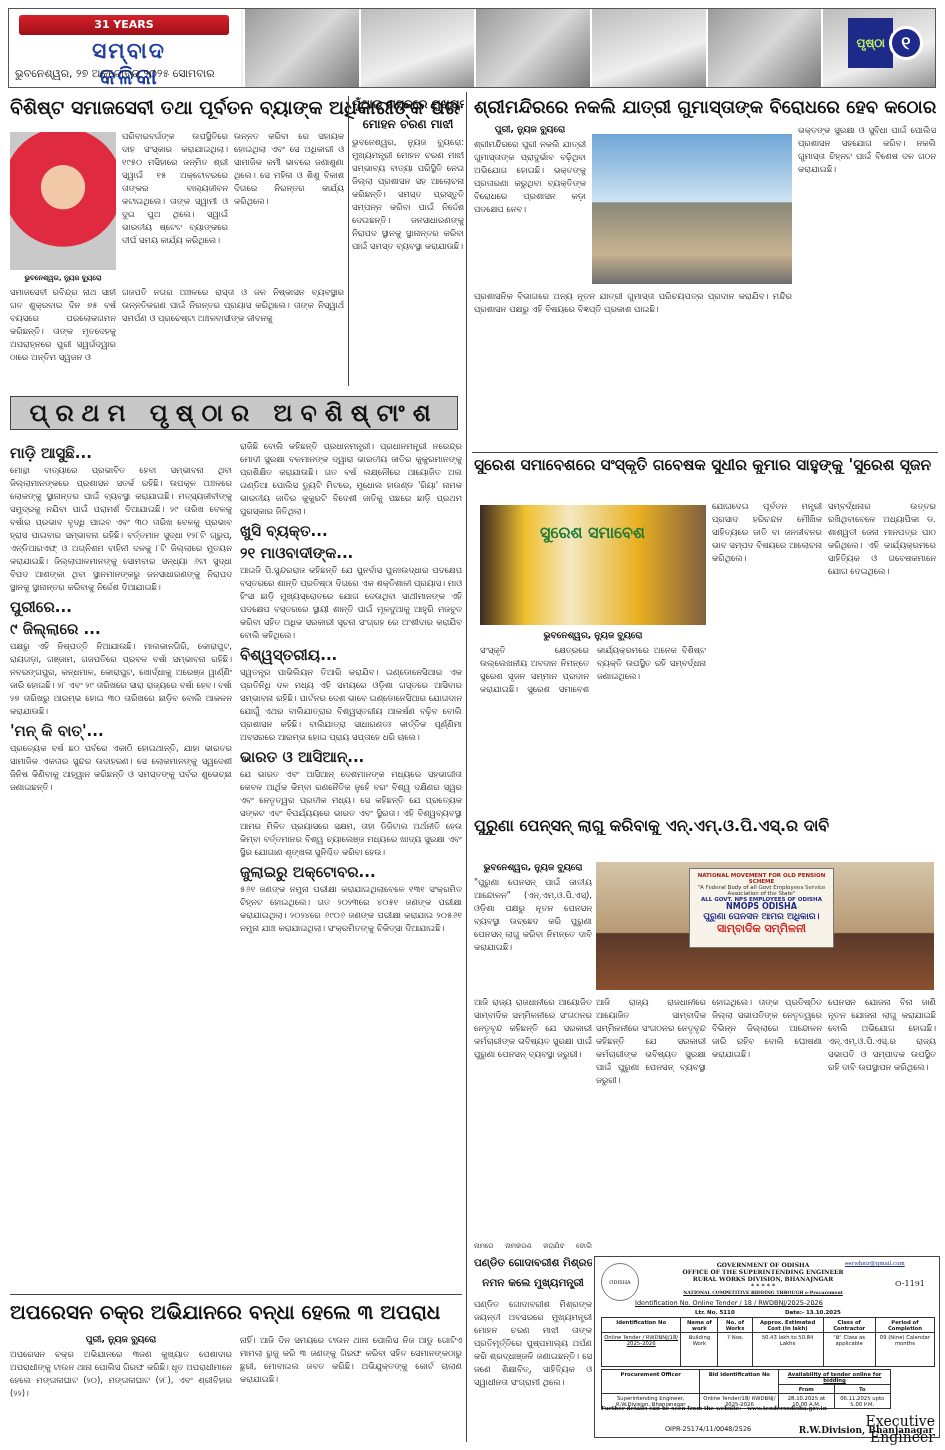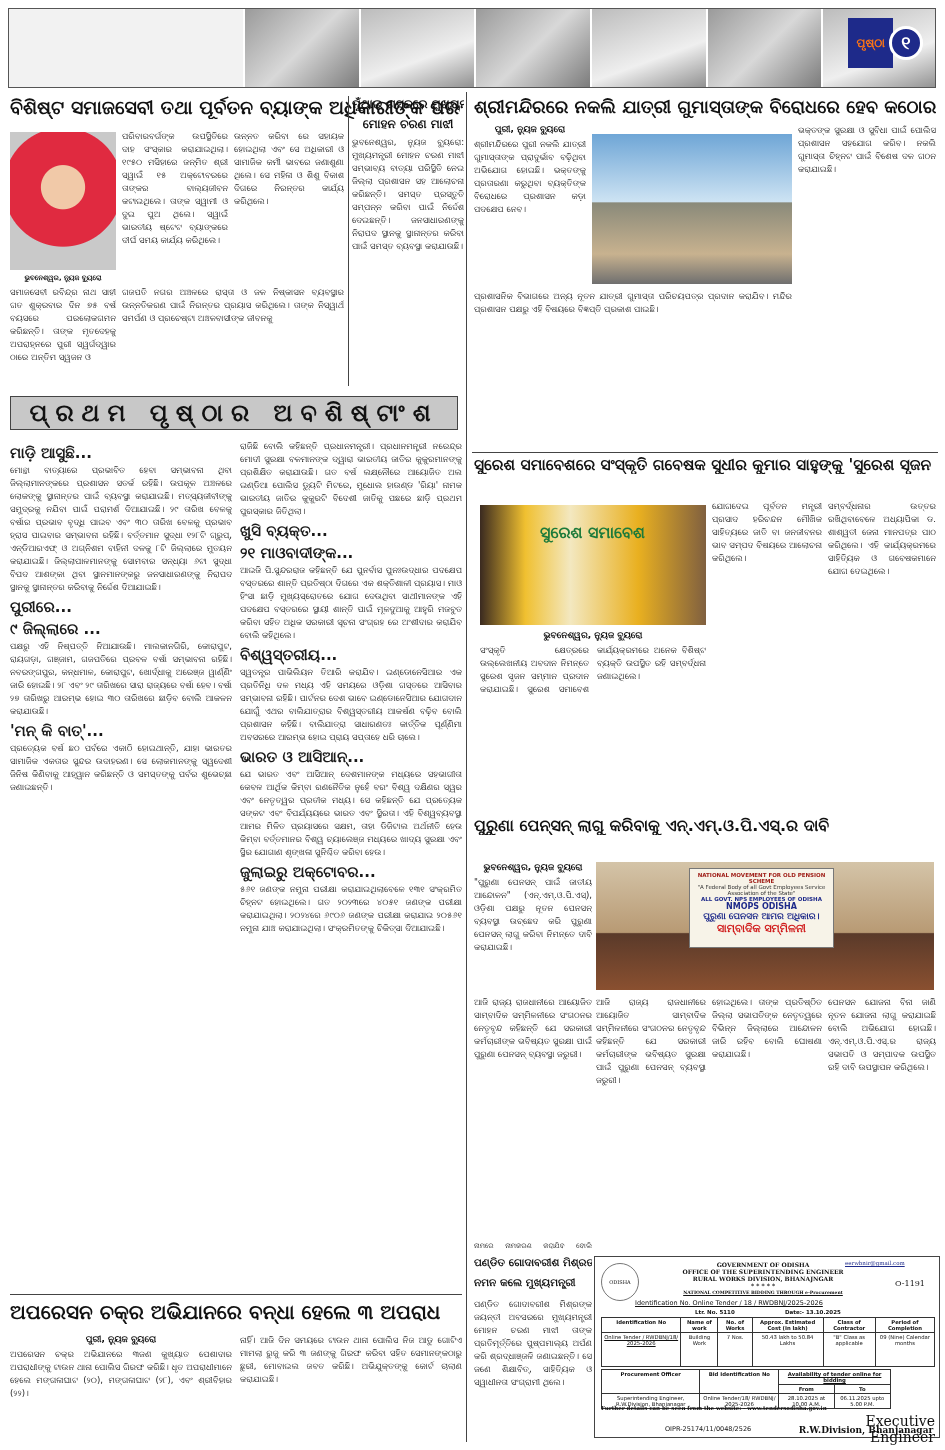--- a/index.html
+++ b/index.html
@@ -10,21 +10,21 @@
 #masthead{left:8px;top:8px;width:928px;height:80px;border:1px solid #555;background:#f2f2f2;overflow:hidden}
 .logo-box{left:0;top:0;width:232px;height:80px;background:#fff}
 .ribbon{left:10px;top:6px;width:210px;height:20px;background:linear-gradient(#d6212b,#9e1018);color:#fff;font-weight:bold;font-size:11px;text-align:center;line-height:20px;border-radius:3px}
 .ribbon:before,.ribbon:after{content:"";position:absolute;top:6px;width:18px;height:16px;background:#b01620;z-index:-1}
 .paper-name{left:50px;top:28px;width:140px;font-size:22px;font-weight:bold;color:#1f3ea0;text-align:center;font-family:"DejaVu Serif",serif;letter-spacing:2px}
 .dateline{left:6px;top:58px;font-size:11px;color:#111}
 .photo-strip{left:234px;top:0;width:694px;height:80px;display:flex}
 .photo-strip div{flex:1;border-left:2px solid #fff;background:linear-gradient(135deg,#9a9a9a,#d8d8d8 50%,#7a7a7a)}
 .photo-strip div:nth-child(2n){background:linear-gradient(160deg,#bcbcbc,#efefef 60%,#8d8d8d)}
 .page-badge{right:12px;top:18px;height:32px;display:flex;align-items:center}
-.page-badge .lbl{background:#1e2a8a;color:#f97316;font-size:12px;padding:18px 8px;font-weight:bold}
+.page-badge .lbl{background:#1e2a8a;color:#bef264;font-size:12px;padding:18px 8px;font-weight:bold}
 .page-badge .num{width:34px;height:34px;border-radius:50%;background:#1e2a8a;color:#fff;border:3px solid #fff;display:flex;align-items:center;justify-content:center;font-size:18px;font-weight:bold;margin-left:-4px}
 
 .hl{font-weight:bold;color:#111;white-space:nowrap;overflow:hidden}
 .col-text{font-size:8.5px;line-height:13px;color:#222;text-align:justify;overflow:hidden}
 .byline{font-size:9px;font-weight:bold;text-align:center;color:#111}
 .rule{background:#444}
 .photo{background:#bbb;overflow:hidden}
 
 #a1-photo{left:10px;top:132px;width:106px;height:138px;background:radial-gradient(circle at 50% 40%,#f1c9a8 22%,#e02a40 23%,#e02a40 60%,#c9c9c9 61%)}
 .sub{font-weight:bold;font-size:15px;margin:4px 0 2px}
@@ -39,20 +39,25 @@
 #tender{left:594px;top:1256px;width:346px;height:182px;border:1px solid #444;background:#fff;font-family:"DejaVu Serif",serif;font-size:6px;color:#111}
 #tender .emblem{left:6px;top:6px;width:38px;height:38px;border:1px solid #777;border-radius:50%;font-size:5px;display:flex;align-items:center;justify-content:center}
 table{border-collapse:collapse;width:100%}
 td,th{border:1px solid #333;padding:1px 2px;font-size:5.3px;text-align:center;font-family:"DejaVu Sans",sans-serif;vertical-align:top}
 th{font-weight:bold}
 </style>
 </head>
 <body>
 
 <div id="masthead" class="abs">
+  <div class="abs logo-box">
+    <div class="abs ribbon">31 YEARS</div>
+    <div class="abs paper-name">ସମ୍ବାଦ କଳିକା</div>
+    <div class="abs dateline">ଭୁବନେଶ୍ୱର, ୨୭ ଅକ୍ଟୋବର ୨୦୨୫ ସୋମବାର</div>
+  </div>
   <div class="abs photo-strip">
     <div></div>
     <div></div>
     <div></div>
     <div></div>
     <div></div>
     <div></div>
   </div>
   <div class="abs page-badge">
     <span class="lbl">ପୃଷ୍ଠା</span>
@@ -127,21 +132,21 @@
     <div style="color:#d01a1a;font-size:11px">ସାମ୍ବାଦିକ ସମ୍ମିଳନୀ</div>
   </div>
 </div>
 <div class="abs col-text" style="left:596px;top:996px;width:110px;height:240px">ଆଜି ରାଜ୍ୟ ରାଜଧାନୀରେ ଆୟୋଜିତ ସାମ୍ବାଦିକ ସମ୍ମିଳନୀରେ ସଂଗଠନର ନେତୃବୃନ୍ଦ କହିଛନ୍ତି ଯେ ସରକାରୀ କର୍ମଚାରୀଙ୍କ ଭବିଷ୍ୟତ ସୁରକ୍ଷା ପାଇଁ ପୁରୁଣା ପେନସନ୍ ବ୍ୟବସ୍ଥା ଜରୁରୀ।</div>
 <div class="abs col-text" style="left:712px;top:996px;width:110px;height:240px">ହୋଇଥିଲେ। ତାଙ୍କ ପ୍ରତିଷ୍ଠିତ ଜିଲ୍ଲା ସଭାପତିଙ୍କ ନେତୃତ୍ୱରେ ବିଭିନ୍ନ ଜିଲ୍ଲାରେ ଆନ୍ଦୋଳନ ଜାରି ରହିବ ବୋଲି ଘୋଷଣା କରାଯାଇଛି।</div>
 <div class="abs col-text" style="left:828px;top:996px;width:108px;height:240px">ପେନସନ ଯୋଜନା ବିନା ଜାଣି ନୂତନ ଯୋଜନା ଲାଗୁ କରାଯାଇଛି ବୋଲି ଅଭିଯୋଗ ହୋଇଛି। ଏନ୍.ଏମ୍.ଓ.ପି.ଏସ୍.ର ରାଜ୍ୟ ସଭାପତି ଓ ସମ୍ପାଦକ ଉପସ୍ଥିତ ରହି ଦାବି ଉପସ୍ଥାପନ କରିଥିଲେ।</div>
 <div class="abs col-text" style="left:474px;top:996px;width:118px;height:240px">ଆଜି ରାଜ୍ୟ ରାଜଧାନୀରେ ଆୟୋଜିତ ସାମ୍ବାଦିକ ସମ୍ମିଳନୀରେ ସଂଗଠନର ନେତୃବୃନ୍ଦ କହିଛନ୍ତି ଯେ ସରକାରୀ କର୍ମଚାରୀଙ୍କ ଭବିଷ୍ୟତ ସୁରକ୍ଷା ପାଇଁ ପୁରୁଣା ପେନସନ୍ ବ୍ୟବସ୍ଥା ଜରୁରୀ।</div>
 
 <div class="abs col-text" style="left:474px;top:1240px;width:118px;height:14px;font-size:7px">ନାମରେ ନାମକରଣ କରାଯିବ ବୋଲି ମୁଖ୍ୟମନ୍ତ୍ରୀ ଘୋଷଣା କରିଥିଲେ।</div>
 <div class="abs hl" style="left:474px;top:1256px;width:118px;font-size:10.5px;text-align:center">ପଣ୍ଡିତ ଗୋଦାବରୀଶ ମିଶ୍ରଙ୍କୁ</div>
-<div class="abs hl" style="left:474px;top:1276px;width:118px;font-size:10.5px;">ନମନ କଲେ ମୁଖ୍ୟମନ୍ତ୍ରୀ</div>
+<div class="abs hl" style="left:474px;top:1276px;width:118px;font-size:10.5px;text-align:center">ନମନ କଲେ ମୁଖ୍ୟମନ୍ତ୍ରୀ</div>
 <div class="abs col-text" style="left:474px;top:1298px;width:118px;height:140px">ପଣ୍ଡିତ ଗୋଦାବରୀଶ ମିଶ୍ରଙ୍କ ଜୟନ୍ତୀ ଅବସରରେ ମୁଖ୍ୟମନ୍ତ୍ରୀ ମୋହନ ଚରଣ ମାଝୀ ତାଙ୍କ ପ୍ରତିମୂର୍ତ୍ତିରେ ପୁଷ୍ପମାଲ୍ୟ ଅର୍ପଣ କରି ଶ୍ରଦ୍ଧାଞ୍ଜଳି ଜଣାଇଛନ୍ତି। ସେ ଜଣେ ଶିକ୍ଷାବିତ୍, ସାହିତ୍ୟିକ ଓ ସ୍ୱାଧୀନତା ସଂଗ୍ରାମୀ ଥିଲେ।</div>
 
 <div class="abs rule" style="left:10px;top:1294px;width:452px;height:1px"></div>
 <div class="abs hl" style="left:10px;top:1300px;width:452px;font-size:20px">ଅପରେସନ ଚକ୍ର ଅଭିଯାନରେ ବନ୍ଧା ହେଲେ ୩ ଅପରାଧ</div>
 <div class="abs byline" style="left:10px;top:1334px;width:222px">ପୁରୀ, ନ୍ୟୁଜ ବ୍ୟୁରୋ</div>
 <div class="abs col-text" style="left:10px;top:1348px;width:222px;height:95px">ଅପରେସନ ଚକ୍ର ଅଭିଯାନରେ ୩ଜଣ କୁଖ୍ୟାତ ପେଶାଦାର ଅପରାଧୀଙ୍କୁ ଟାଉନ ଥାନା ପୋଲିସ ଗିରଫ କରିଛି। ଧୃତ ଅପରାଧୀମାନେ ହେଲେ ମଙ୍ଗଳାଘାଟ (୨୦), ମଙ୍ଗଳାଘାଟ (୨୮), ଏବଂ ଶ୍ରୀବିହାର (୨୨)।</div>
 <div class="abs col-text" style="left:240px;top:1334px;width:222px;height:109px">ନାହିଁ। ଆଜି ଦିନ ସମୟରେ ଟାଉନ ଥାନା ପୋଲିସ ନିଜ ଆଡୁ ଗୋଟିଏ ମାମଲା ରୁଜୁ କରି ୩ ଜଣଙ୍କୁ ଗିରଫ କରିବା ସହିତ ସେମାନଙ୍କଠାରୁ ଛୁରୀ, ମୋବାଇଲ ଜବତ କରିଛି। ଅଭିଯୁକ୍ତଙ୍କୁ କୋର୍ଟ ଚାଲାଣ କରାଯାଇଛି।</div>
 
 <div id="tender" class="abs">
   <div class="abs emblem">ODISHA</div>

